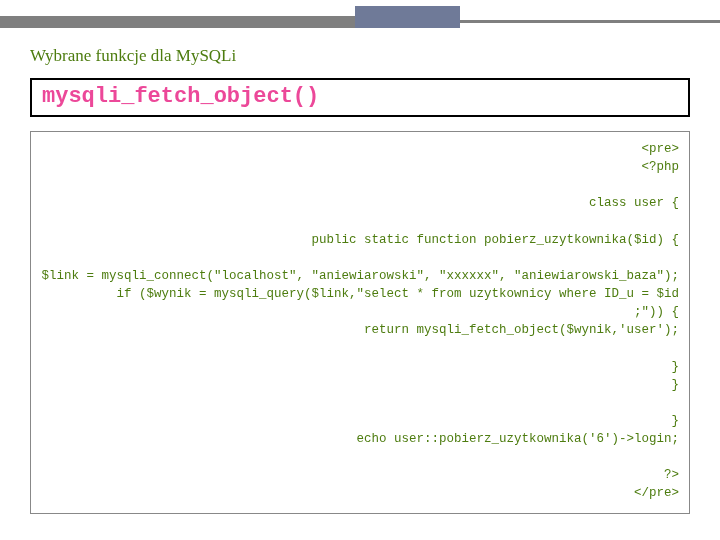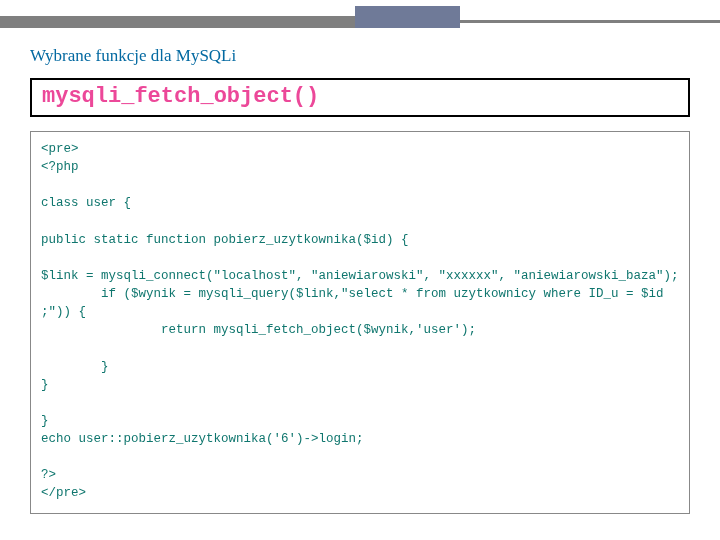--- a/index.html
+++ b/index.html
@@ -19,44 +19,45 @@
   }
   .seg-left { height: 12px; background:#7f7f7f; }
   .seg-mid  { height: 22px; background:#6f7a98; }
   .seg-right{ height: 3px;  background:#7f7f7f; margin-bottom:5px; }
 
   .content {
     padding: 18px 30px 0 30px;
   }
   .subtitle {
     font-size: 17px;
-    color: #0369a1;
+    color: #4d7c0f;
     margin-bottom: 12px;
     font-family: Georgia, serif;
   }
   .func-header {
     border: 2px solid #000;
     padding: 4px 10px 6px 10px;
     font-family: "Courier New", monospace;
     font-weight: bold;
     font-size: 22px;
     color: #ec4899;
     margin-bottom: 14px;
     background:#fff;
   }
   .code-box {
     border: 1px solid #888;
     padding: 8px 10px 10px 10px;
     font-family: "Courier New", monospace;
     font-size: 12.5px;
     line-height: 1.45;
-    color: #0f766e;
+    color: #4d7c0f;
     white-space: pre-wrap;
     word-wrap: break-word;
     background:#fff;
+    text-align:right;
   }
 </style>
 </head>
 <body>
 
 <div class="topbar-wrap">
   <div class="seg-left"></div>
   <div class="seg-mid"></div>
   <div class="seg-right"></div>
 </div>

